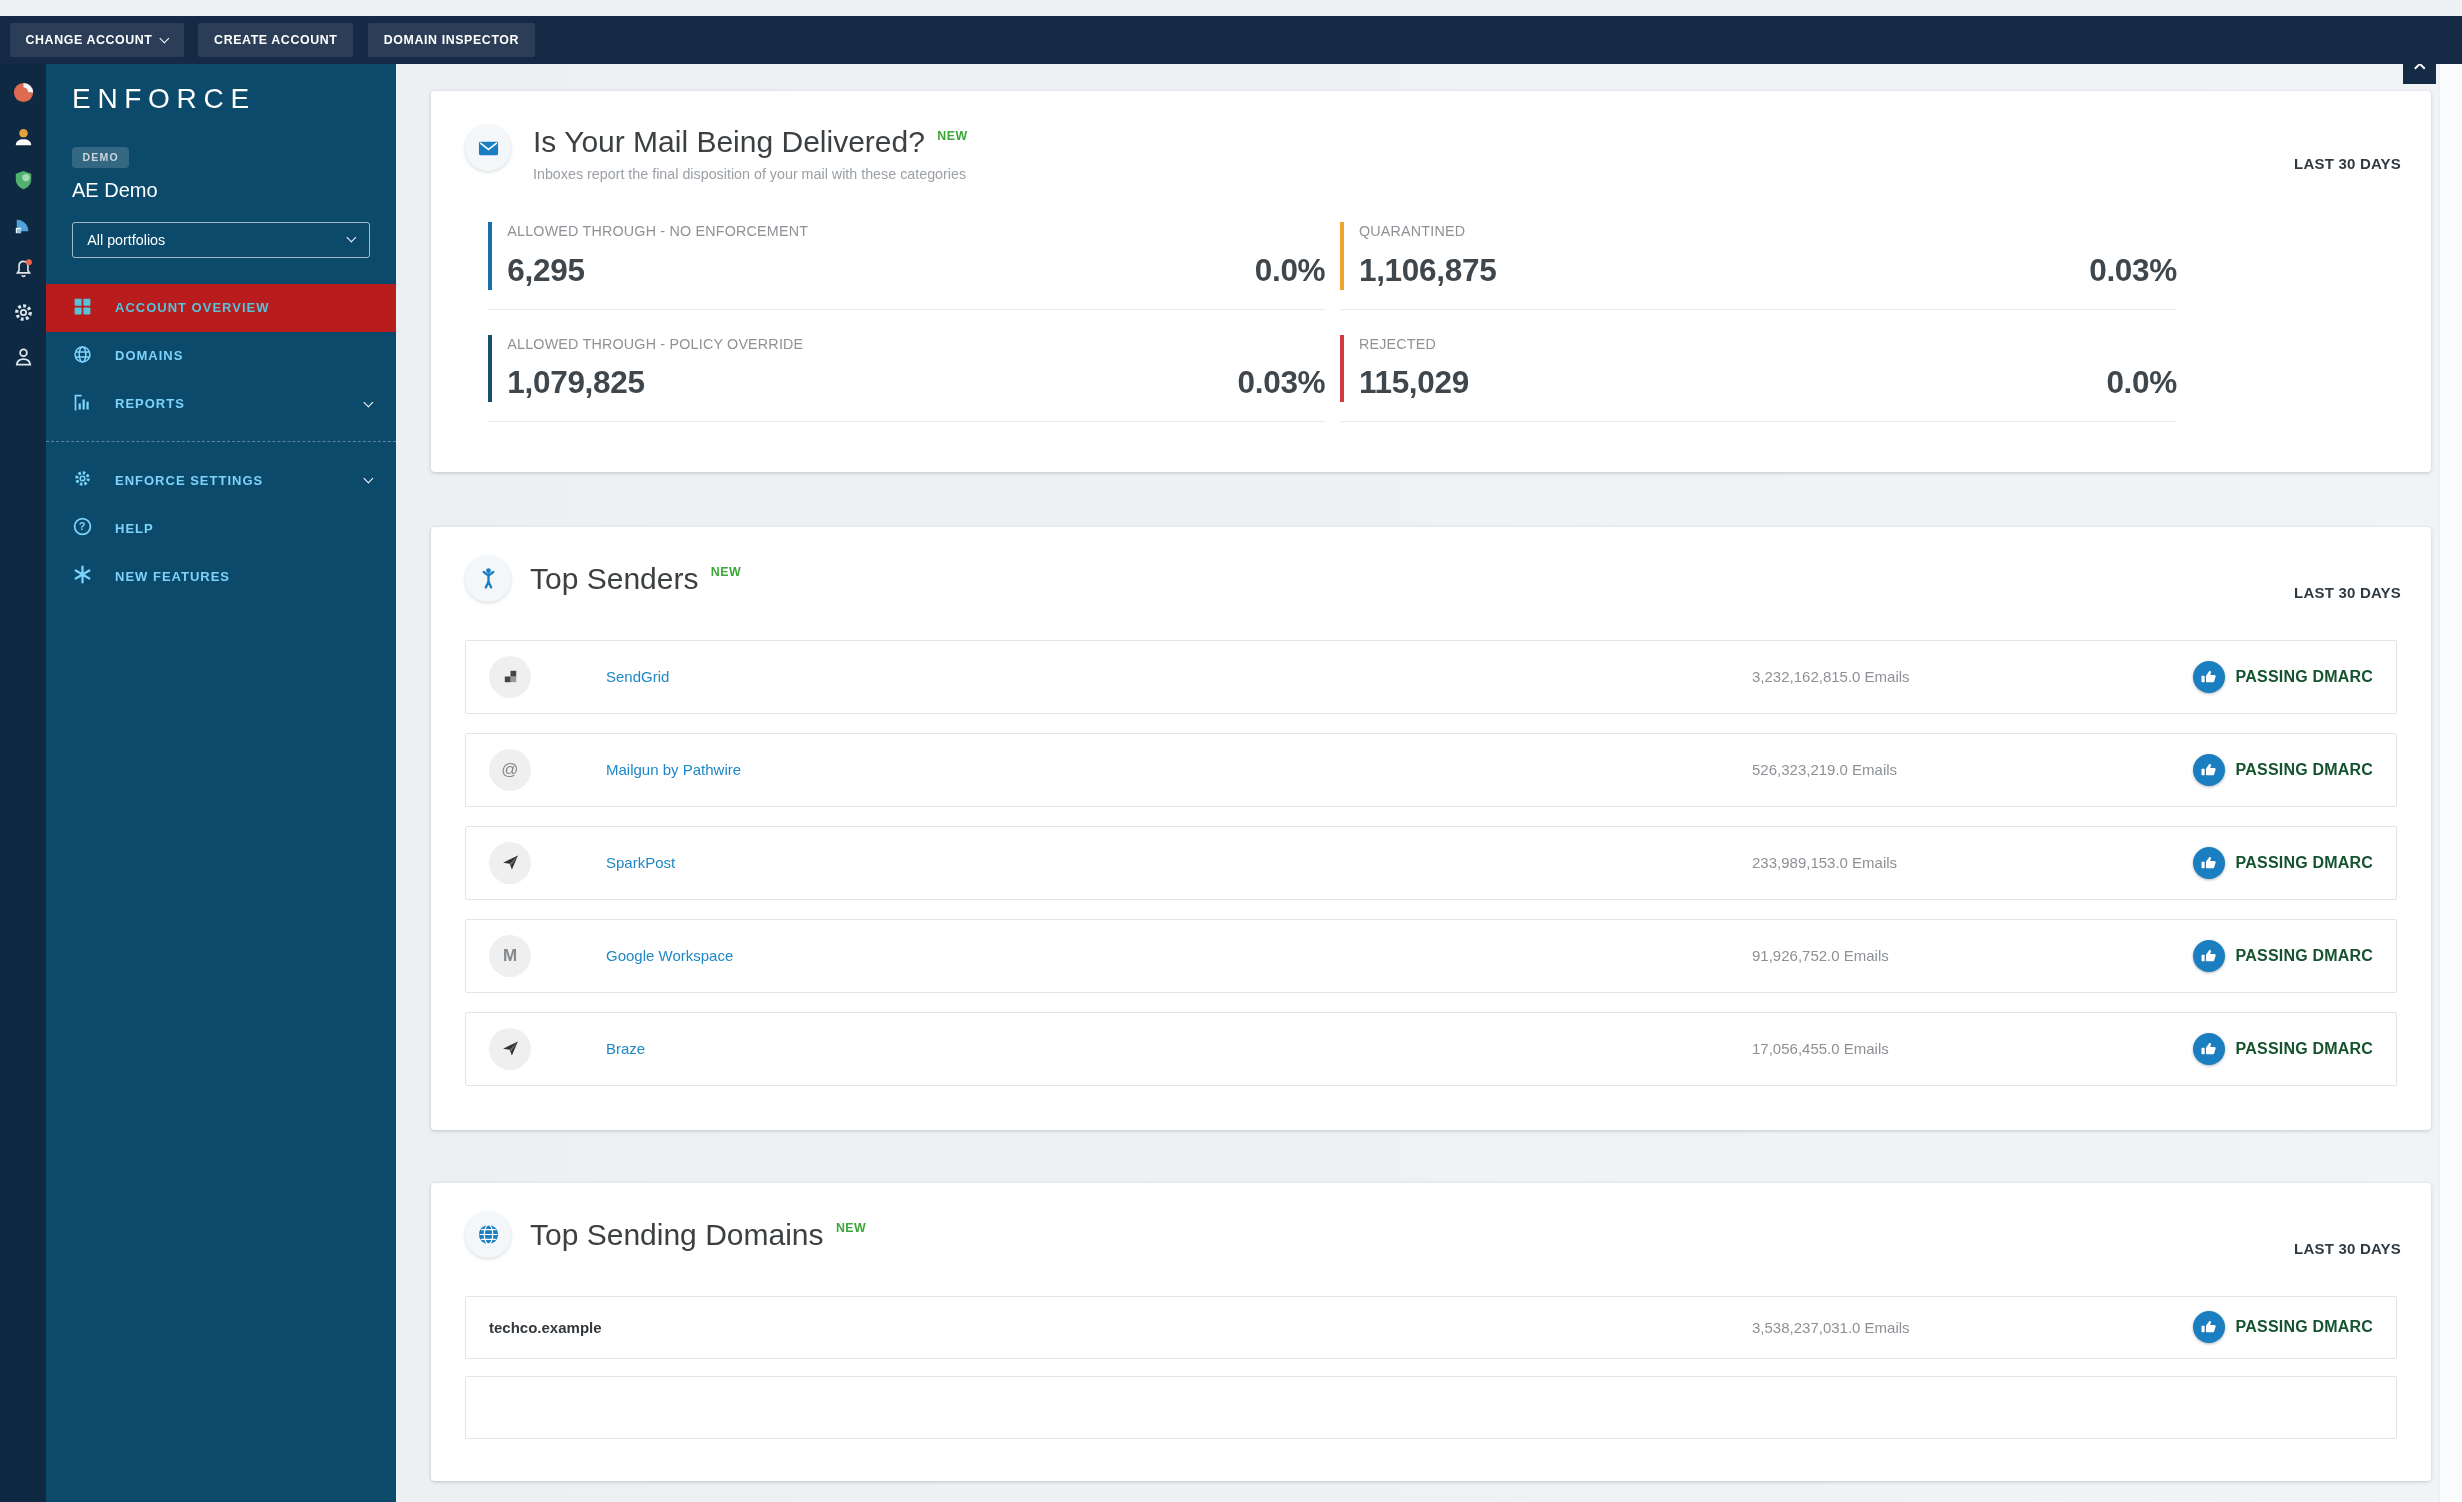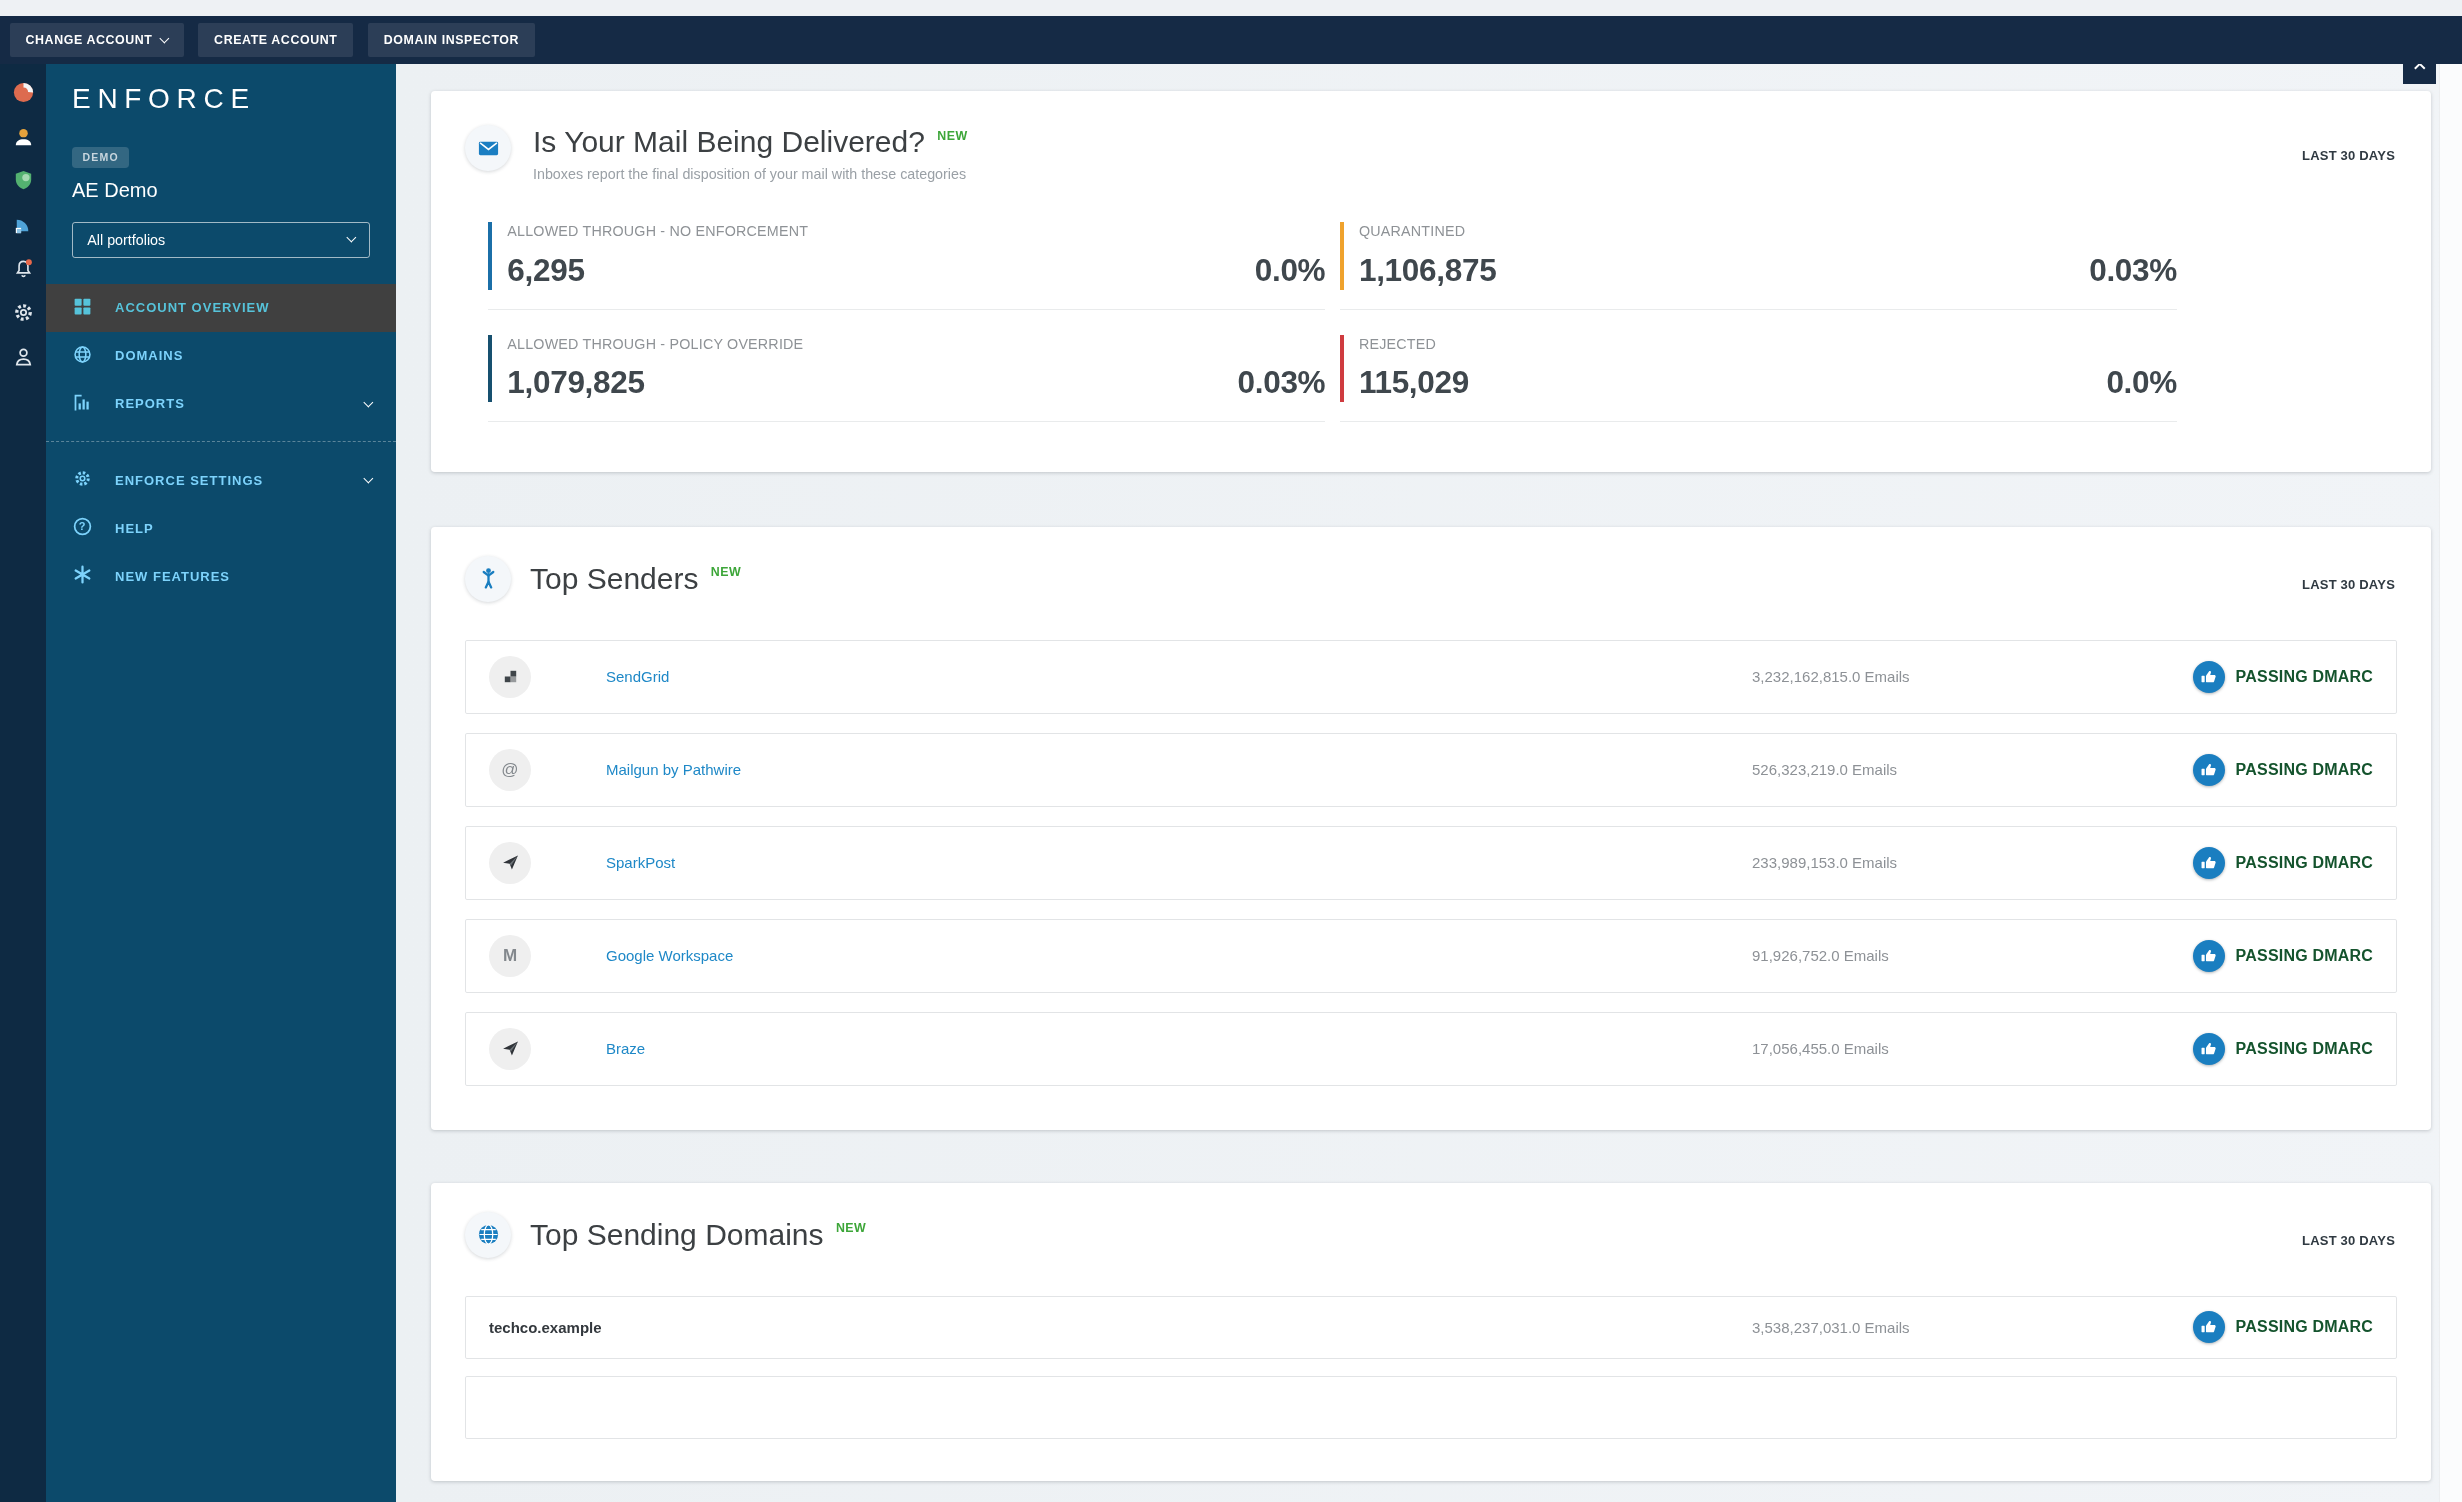--- a/index.html
+++ b/index.html
@@ -33,21 +33,21 @@
     color:#c9d6de; font-size:10.5px; font-weight:700; letter-spacing:1.2px; padding:4.8px 10.5px;
     border-radius:3.8px; }
   .account-name { margin:10.5px 0 0 26px; font-size:20px; font-weight:400; color:#fff; }
   .portfolio-select { margin:20px 26px 0 26px; height:36px; border:1px solid rgba(255,255,255,.62);
     border-radius:2.9px; display:flex; align-items:center; justify-content:space-between;
     padding:0 14.3px; font-size:14.3px; cursor:pointer; }
   .nav { margin-top:25px; }
   .nav-item { position:relative; height:48px; display:flex; align-items:center; padding-left:26px;
     gap:22px; font-size:13px; font-weight:700; letter-spacing:1px; color:#7dd3fc; cursor:pointer; }
   .nav-item svg { width:21px; height:21px; flex-shrink:0; }
-  .nav-item.active { background:#404040; color:#56c3da;margin-top:26px; }
+  .nav-item.active { background:#b91c1c; color:#56c3da;margin-top:26px; }
   .nav-item .chev { display:none; position:absolute; right:24px; width:6.7px; height:6.7px;
     border-right:1.9px solid #fff; border-bottom:1.9px solid #fff; transform:rotate(45deg); margin-top:-2.9px;}
   .nav-item.expandable .chev { display:block; }
   .nav-divider { border-top:1px dashed rgba(255,255,255,.32); margin:13.4px 0 14.3px 0; }
 
   
   .content { position:absolute; left:396px; top:48px; right:0; bottom:0;
     background:linear-gradient(90deg,#ecf0f3 0%,#f1f4f7 100%); overflow:hidden; }
   .scrollbar-track { position:absolute; right:0; top:0; bottom:0; width:23px; background:#fbfcfd;
     border-left:1px solid #eceef0; }
@@ -55,22 +55,22 @@
   .card { position:relative; margin-left:35px; width:2000px; background:#fff; border-radius:3.8px;
     box-shadow:0 1px 3.8px rgba(30,40,50,.22); }
   .card-head { display:flex; align-items:flex-start; padding:0; }
   .icon-circle { width:46px; height:46px; border-radius:50%; background:#f4f7fa;
     box-shadow:0 1px 3.8px rgba(30,40,50,.18); display:flex; align-items:center; justify-content:center;
     flex-shrink:0; }
   .icon-circle svg { width:23px; height:23px; }
   .card-title { font-size:30px; color:#3c4043; font-weight:400; line-height:1.15; }
   .new-badge { color:#3da639; font-size:12.4px; font-weight:700; letter-spacing:0.5px; margin-left:12.4px; }
   .subtitle { font-size:14.3px; color:#9aa0a6; margin-top:6.7px; }
-  .period { position:absolute; right:36px; font-size:13px; font-weight:700; color:#303a42;
-    letter-spacing:0.2px; }
+  .period { position:absolute; right:30px; font-size:15px; font-weight:700; color:#303a42;
+    letter-spacing:0.2px;margin-top:7px; }
 
   
   .card.delivery { margin-top:43px; padding:34px 34px 25px 34px; }
   .card.delivery .period { top:57px; }
   .stats { display:grid; grid-template-columns:1fr 1fr; column-gap:14.3px; width:1689px;
     margin:40px 0 0 23px; }
   .stat { border-left:4.8px solid #999; padding:1px 0 1px 15.3px; }
   .stat .label { font-size:14.3px; color:#8e9296; letter-spacing:0.2px; }
   .stat .vrow { display:flex; justify-content:space-between; align-items:baseline; margin-top:12.4px; }
   .stat .value, .stat .pct { font-size:31.5px; font-weight:700; color:#3f474d; letter-spacing:-0.3px; }

